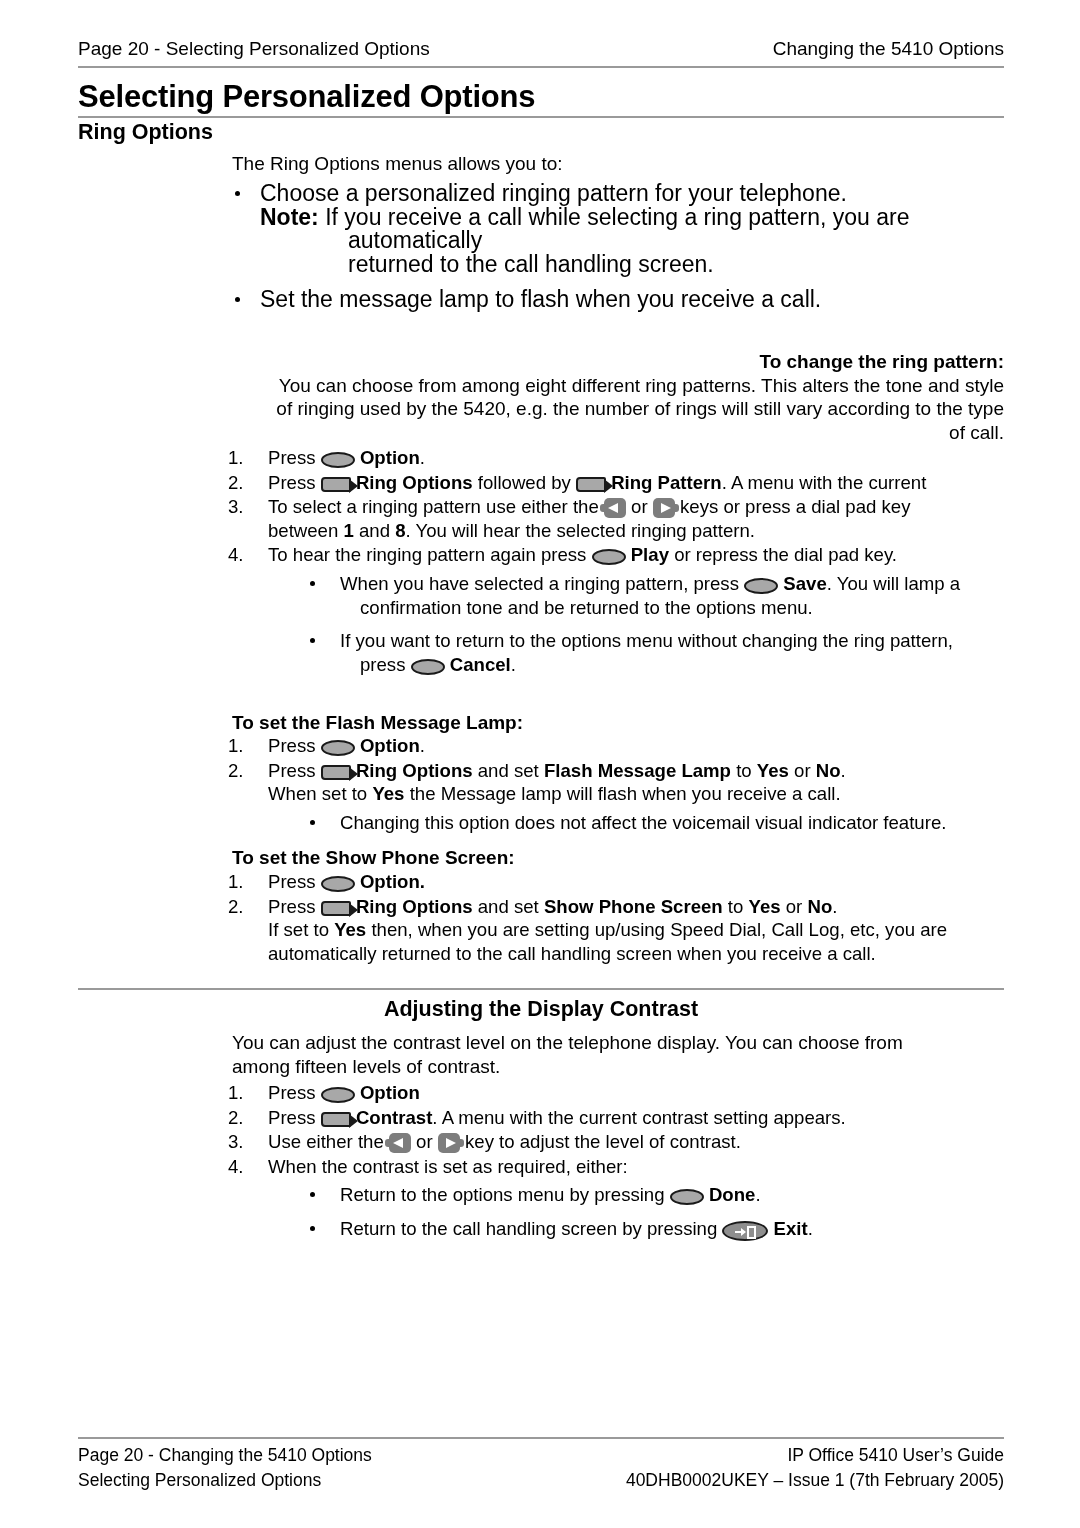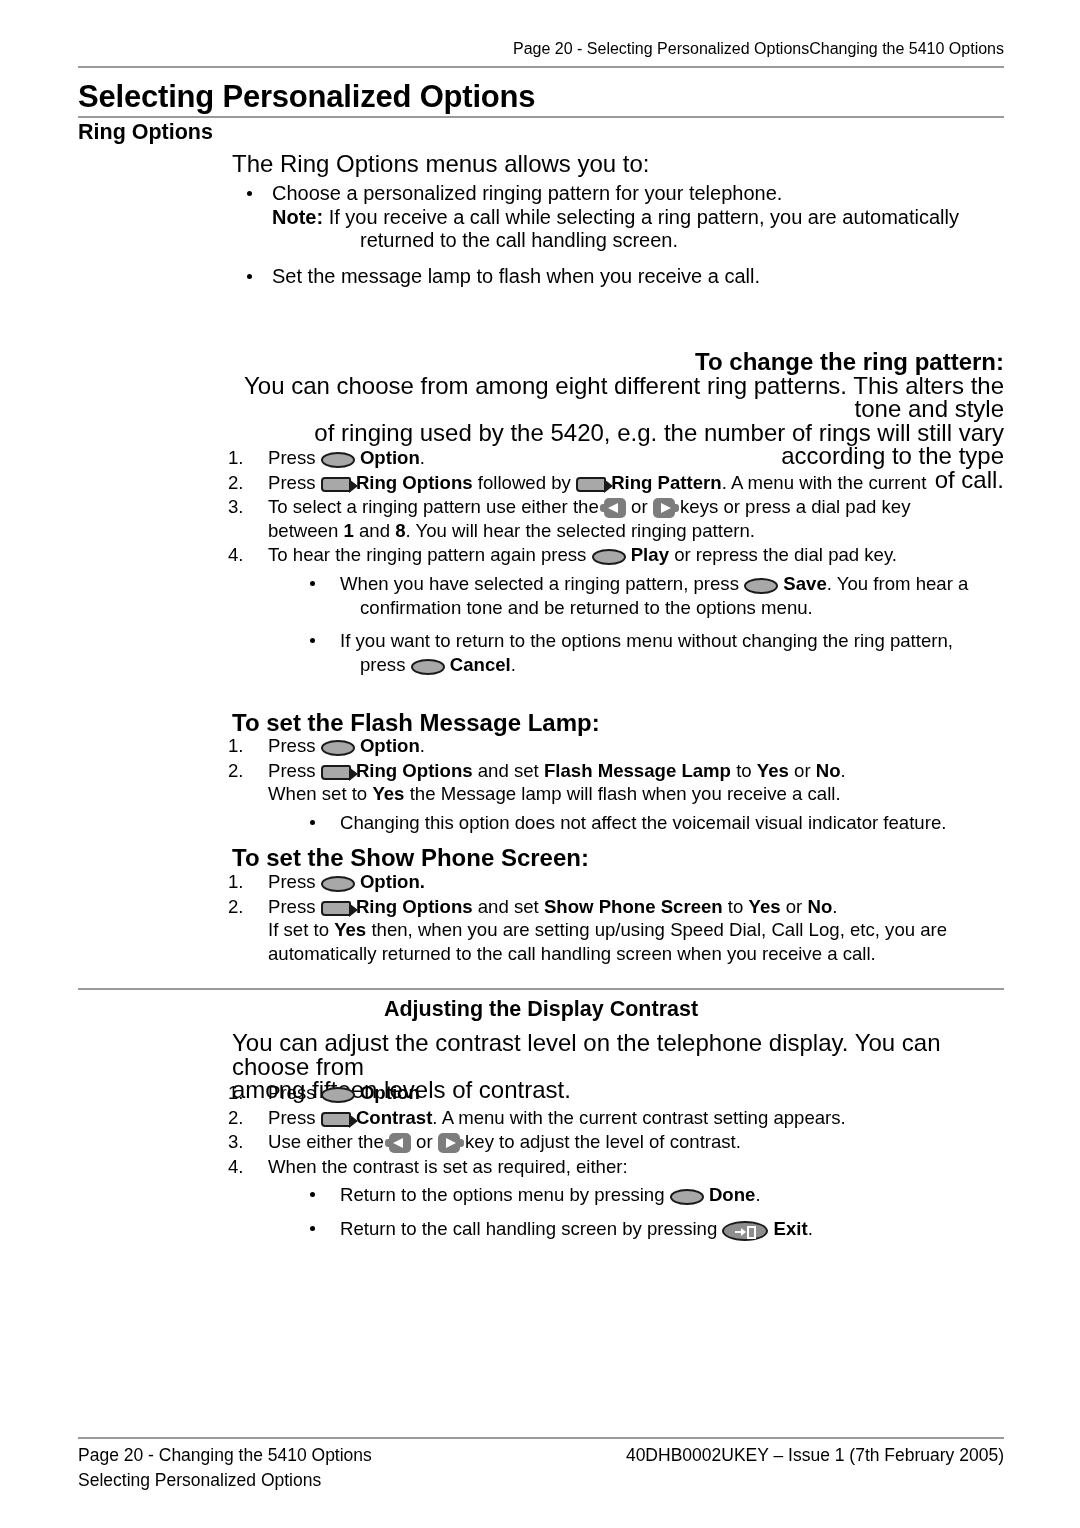--- a/index.html
+++ b/index.html
@@ -23,23 +23,23 @@
     overflow: hidden;
   }
 
   
   .running-header {
     position: absolute;
     left: 78px;
     top: 38px;
     width: 926px;
     display: flex;
-    justify-content: flex-end;
+    justify-content: space-between;
     align-items: baseline;
-    font-size: 16px;
+    font-size: 19px;
     line-height: 22px;
   }
   .rule-header {
     position: absolute;
     left: 78px;
     top: 66px;
     width: 926px;
     height: 2px;
     background: #9a9a9a;
   }
@@ -80,31 +80,31 @@
     background: #9a9a9a;
   }
   #rule-contrast { top: 988px; }
   #h2-contrast { top: 996px; text-align: center; }
 
   
   .body-block {
     position: absolute;
     left: 232px;
     width: 772px;
-    font-size: 24px;
+    font-size: 19px;
     line-height: 23.6px;
   }
   .para { margin: 0; }
 
   
   .bullets {
     position: absolute;
-    left: 244px;
+    left: 232px;
     width: 772px;
-    font-size: 20px;
+    font-size: 23px;
     line-height: 23.6px;
   }
   .bullet-row {
     position: relative;
     padding-left: 28px;
     margin-bottom: 7px;
   }
   .bullet-row > .dot {
     position: absolute;
     left: 3px;
@@ -387,21 +387,21 @@
       <span>To hear the ringing pattern again press</span>
       <span class="icon icon-oval"></span>
       <b>Play</b>
       <span>or repress the dial pad key.</span>
 
       <div class="sub-bullets">
         <div class="sub-bullet">
           <span class="dot"></span>
           <span>When you have selected a ringing pattern, press</span>
           <span class="icon icon-oval"></span>
-          <b>Save</b><span>. You from hear a</span>
+          <b>Save</b><span>. You will lamp a</span>
           <div class="cont" style="padding-left:20px;">confirmation tone and be returned to the options menu.</div>
         </div>
         <div class="sub-bullet">
           <span class="dot"></span>
           <span>If you want to return to the options menu without changing the ring pattern,</span>
           <div class="cont" style="padding-left:20px;">
             <span>press</span>
             <span class="icon icon-oval"></span>
             <b>Cancel</b><span>.</span>
           </div>
@@ -529,17 +529,18 @@
     </div>
   </div>
 
   <div class="rule-footer"></div>
   <div class="footer">
     <div class="col-left">
       <div>Page 20 - Changing the 5410 Options</div>
       <div>Selecting Personalized Options</div>
     </div>
     <div class="col-right">
+      <div>IP Office 5410 User’s Guide</div>
       <div>40DHB0002UKEY – Issue 1 (7th February 2005)</div>
     </div>
   </div>
 
 </div>
 
 </body></html>

